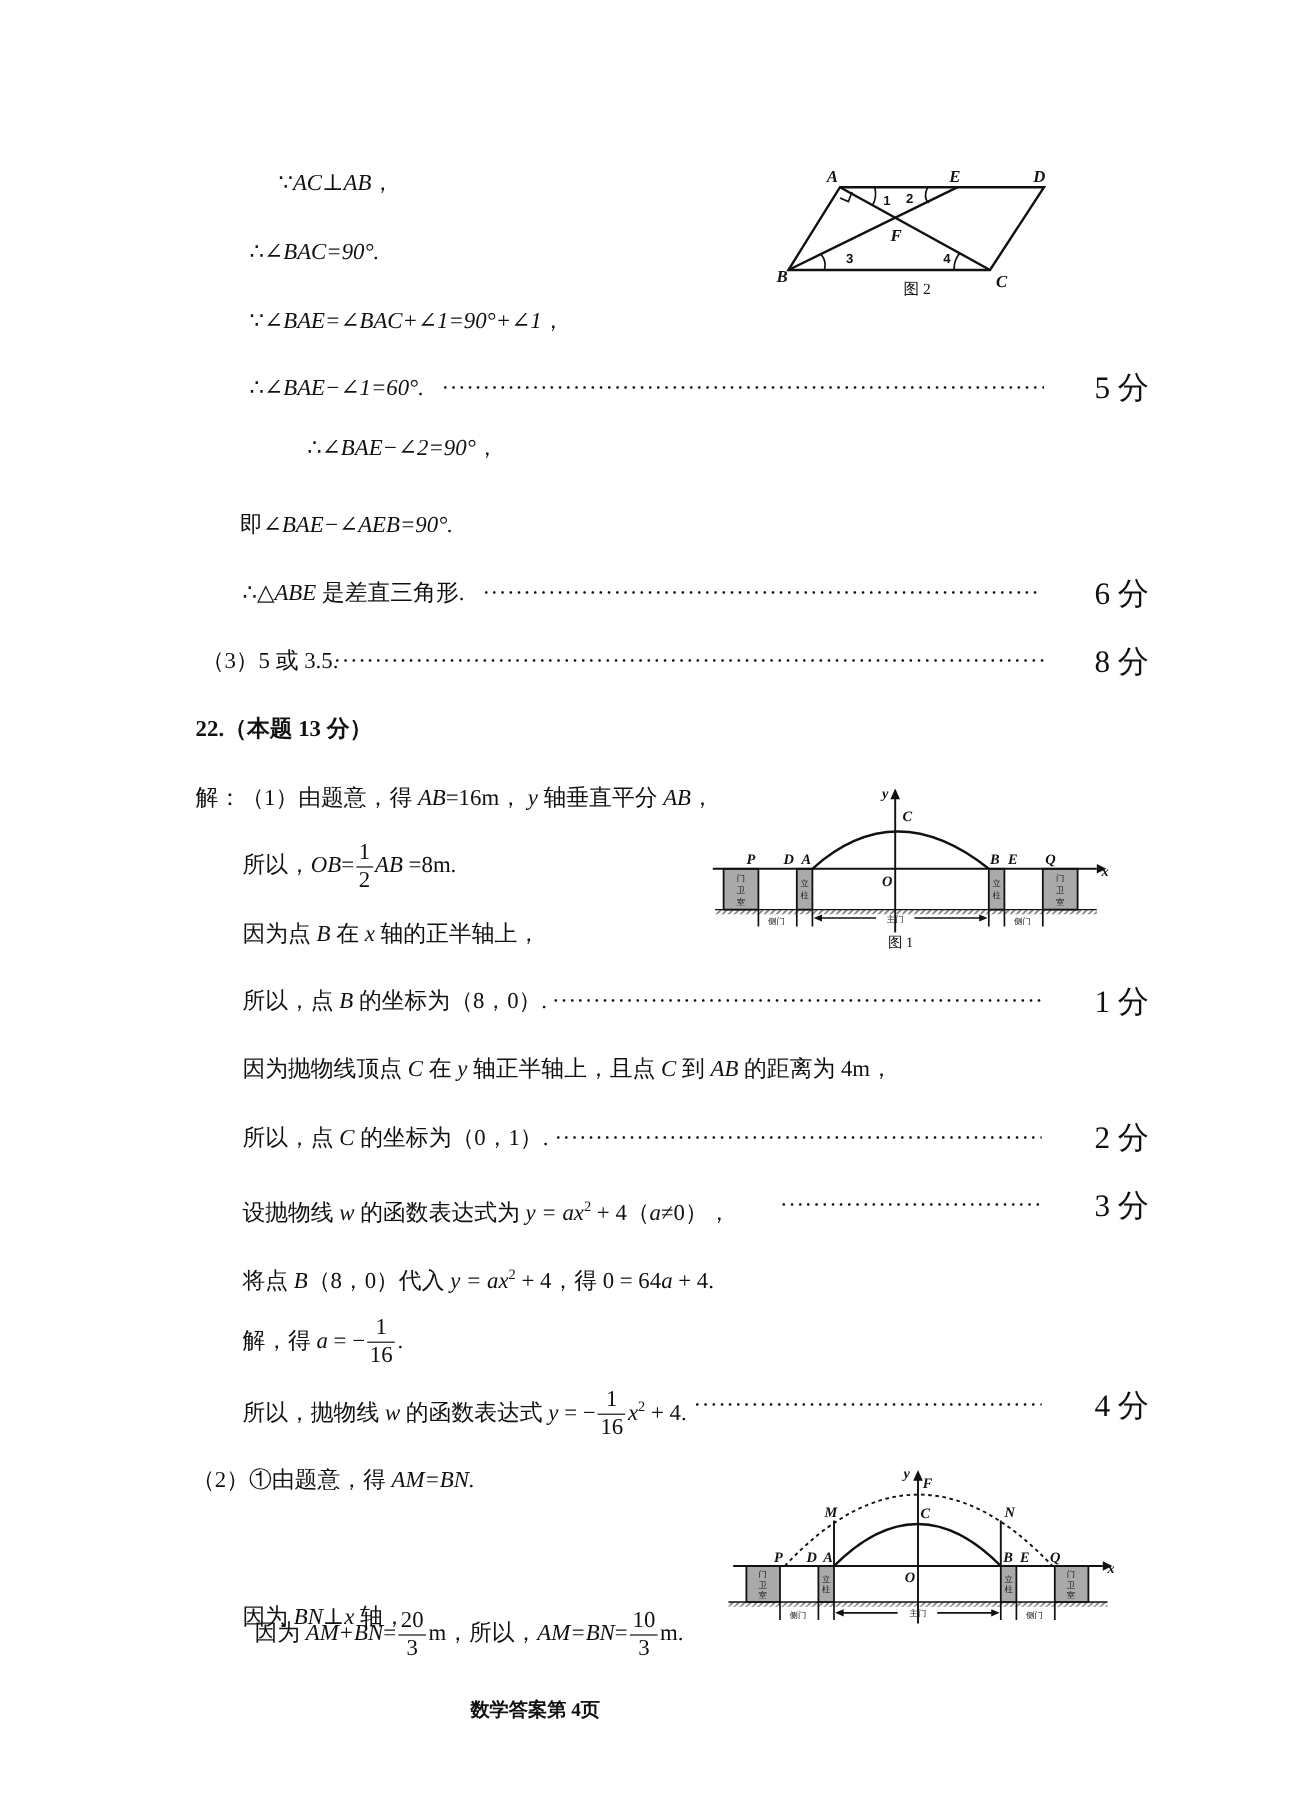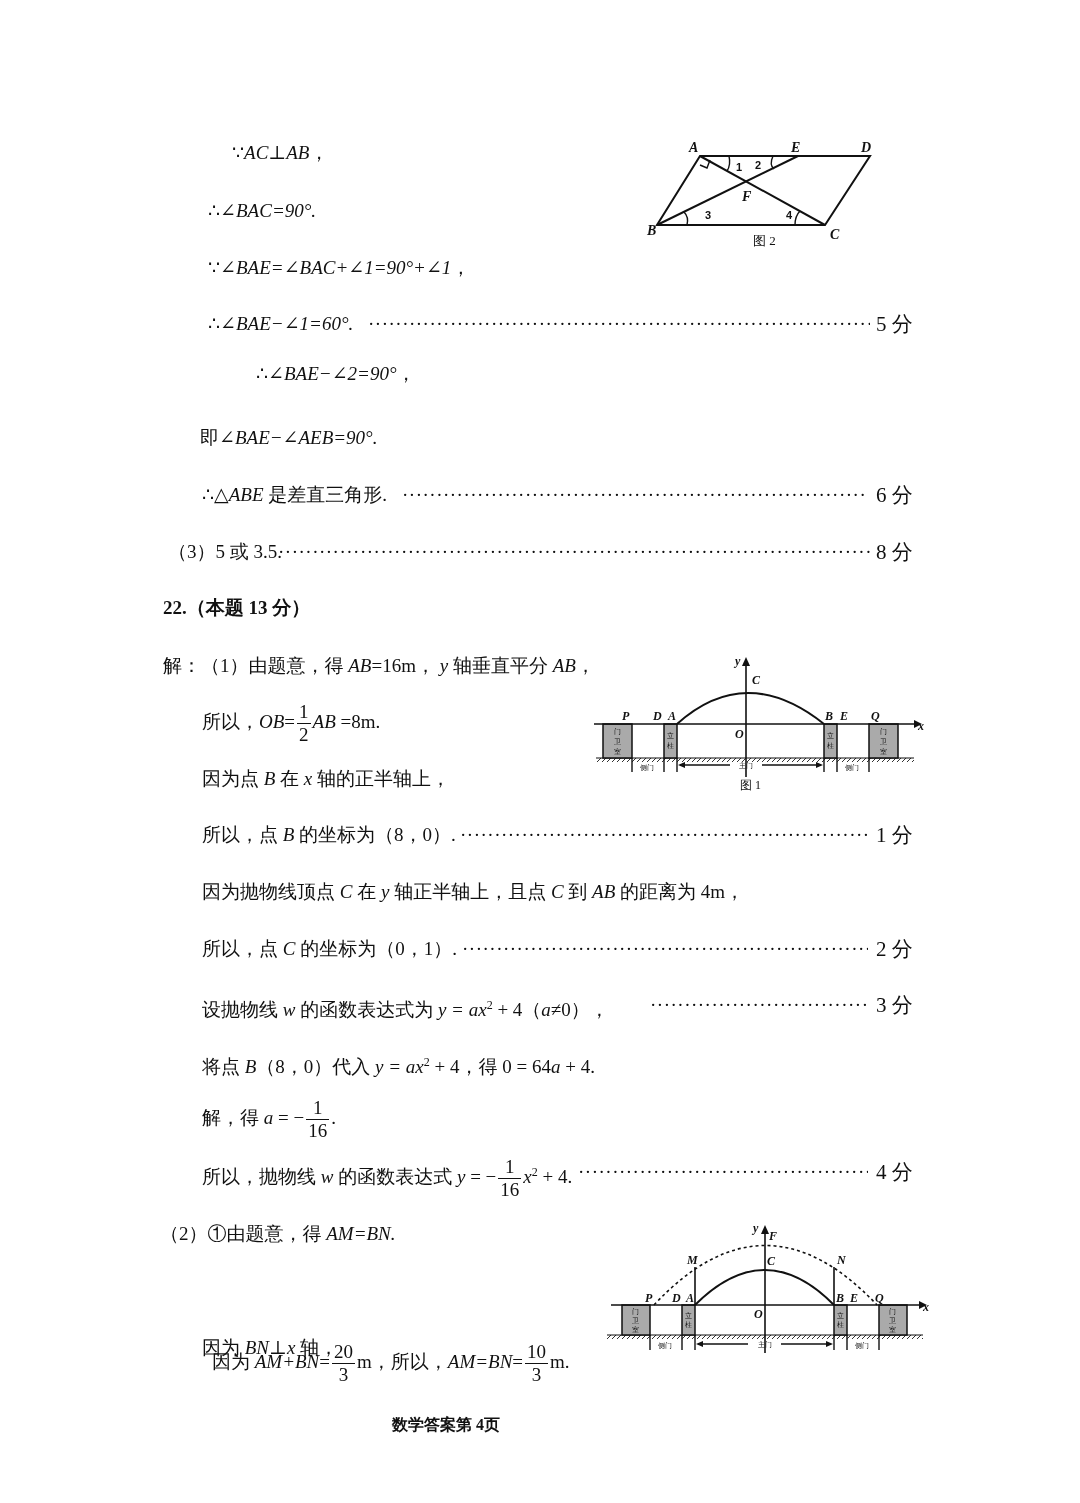--- a/index.html
+++ b/index.html
@@ -2,21 +2,21 @@
 <html><head>
 <meta charset="utf-8">
 <style>
   html, body { margin: 0; padding: 0; background: #ffffff; }
   body { width: 1080px; height: 1503px; position: relative; overflow: hidden;
          font-family: "Liberation Serif", "DejaVu Serif", serif; color: #111; }
   .line { position: absolute; font-size: 19px; line-height: 24px; white-space: nowrap; }
   .i { font-style: italic; }
   .b { font-weight: bold; }
   .lead { position: absolute; white-space: nowrap; overflow: hidden; font-size: 19px; line-height: 24px; letter-spacing: 0.5px; }
-  .score { position: absolute; font-size: 21px; line-height: 24px; white-space: nowrap; }
+  .score { position: absolute; font-size: 26px; line-height: 24px; white-space: nowrap; margin-left: 36px; }
   .frac { display: inline-block; vertical-align: middle; text-align: center; margin: 0 2px; font-size: 19px; line-height: 22px; }
   .frac .num { display: block; border-bottom: 1.5px solid #111; padding: 0 2px; }
   .frac .den { display: block; padding: 0 2px; }
   .fig { position: absolute; }
   .footer { position: absolute; left: 0; width: 892px; top: 1415px; text-align: center; font-size: 16px; font-weight: bold; }
 </style>
 </head>
 <body>
 
 <div class="line" style="left:208px; top:141px;margin-left:24px;">

